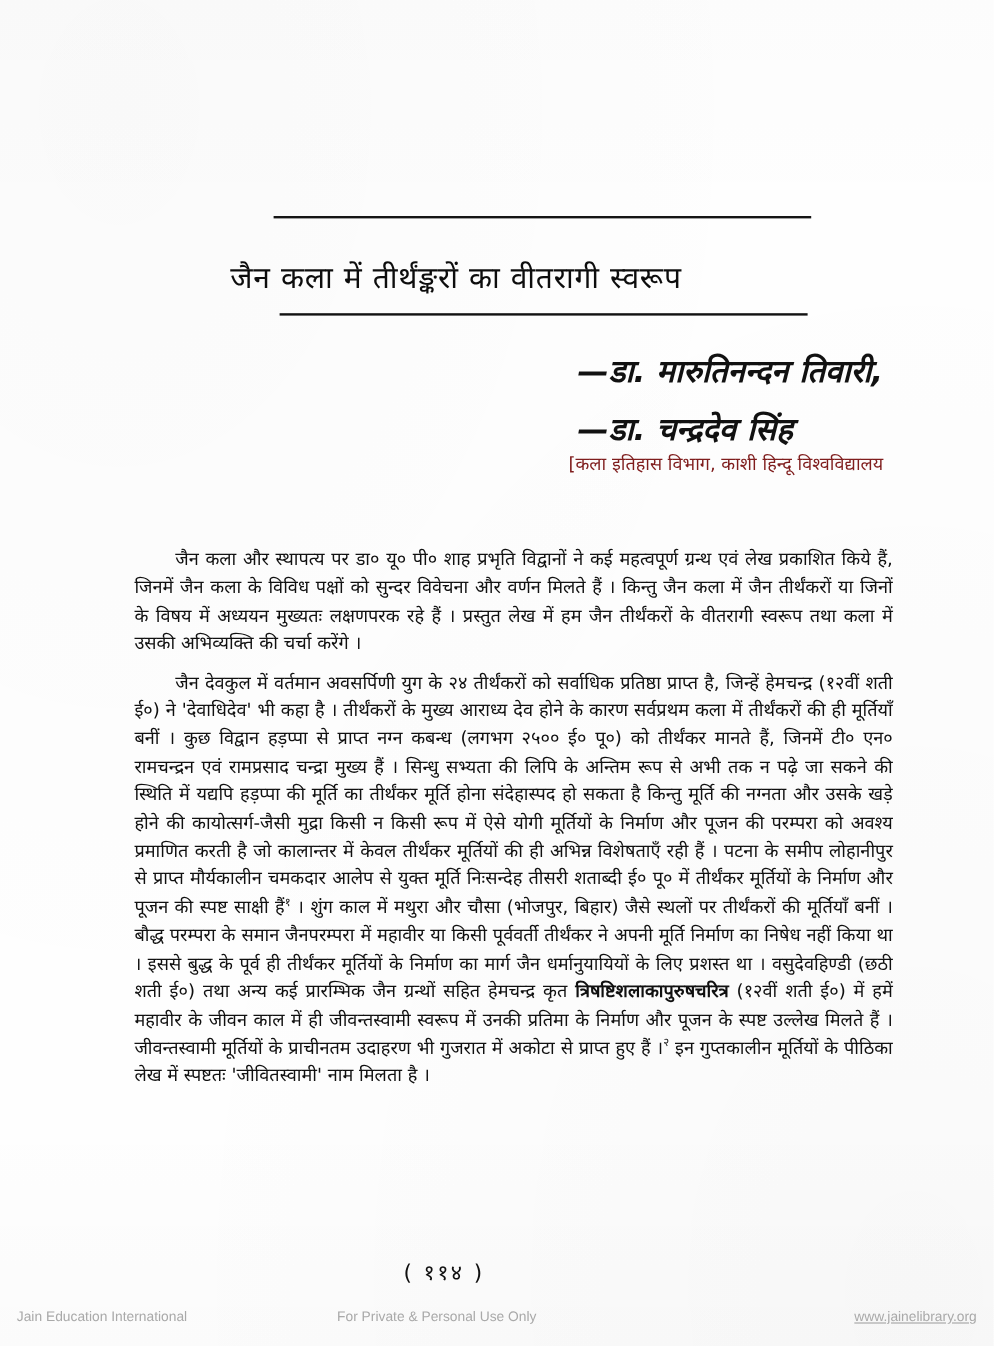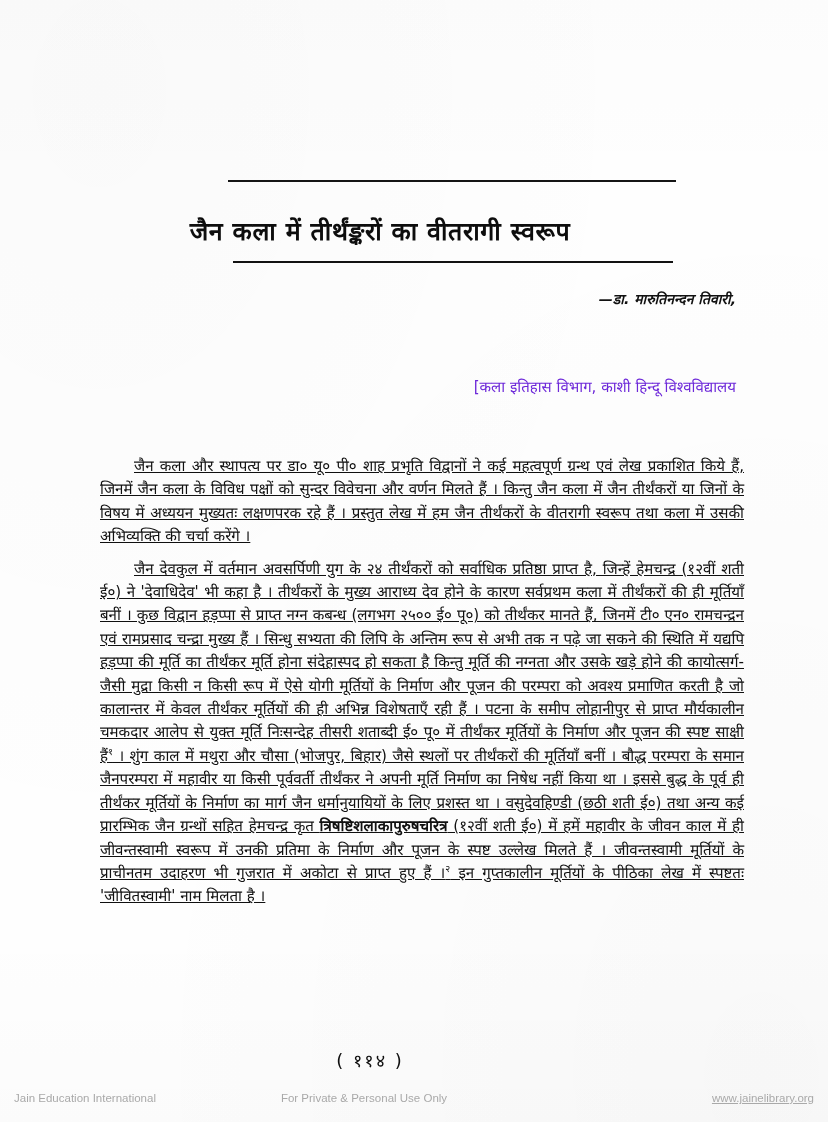--- a/index.html
+++ b/index.html
@@ -51,65 +51,64 @@
     background: #121212;
   }
 
   .title {
     position: absolute;
     left: 0;
     top: 196px;
     width: 760px;
     text-align: center;
     font-size: 25px;
-    font-weight: bold;
+    font-weight: normal;
     letter-spacing: 0.6px;
     color: #0d0d0d;
     font-family: "DejaVu Sans", sans-serif;
   }
 
   .byline {
     position: absolute;
     right: 92px;
     top: 286px;
-    font-size: 14px;
+    font-size: 26px;
     font-weight: bold;
     font-style: italic;
     color: #111111;
     line-height: 1.9;
   }
   .byline div { white-space: nowrap; }
 
   .affiliation {
     position: absolute;
     right: 92px;
     top: 374px;
     width: 460px;
     text-align: right;
     font-size: 15px;
-    color: #6d28d9;
+    color: #7f1d1d;
     line-height: 1.85;
   }
   .affiliation .aff-line2 { padding-right: 10px; }
 
   .body-text {
     position: absolute;
     left: 96px;
     top: 455px;
     width: 648px;
     font-size: 15.1px;
     color: #101010;
     text-align: justify;
     text-justify: inter-word;
   }
   .para {
-    margin: 0 0 9px 4px;
+    margin: 0 0 9px 16px;
     line-height: 23.4px;
     text-indent: 34px;
-    text-decoration: underline;
   }
   .para.p2 { margin-top: 7px; }
 
   .sup {
     font-size: 9.5px;
     vertical-align: super;
     line-height: 0;
   }
   .bookname {
     font-weight: bold;
@@ -162,20 +161,21 @@
   <div class="scan-tint"></div>
 
   <div class="rule-top"></div>
 
   <h1 class="title">जैन कला में तीर्थंङ्करों का वीतरागी स्वरूप</h1>
 
   <div class="rule-bottom"></div>
 
   <div class="byline">
     <div>—डा. मारुतिनन्दन तिवारी,</div>
+    <div>—डा. चन्द्रदेव सिंह</div>
   </div>
 
   <div class="affiliation">
     <div class="aff-line1">[कला इतिहास विभाग, काशी हिन्दू विश्वविद्यालय</div>
   </div>
 
   <div class="body-text">
 
     <p class="para p1">जैन कला और स्थापत्य पर डा० यू० पी० शाह प्रभृति विद्वानों ने कई महत्वपूर्ण ग्रन्थ एवं लेख प्रकाशित किये हैं, जिनमें जैन कला के विविध पक्षों को सुन्दर विवेचना और वर्णन मिलते हैं । किन्तु जैन कला में जैन तीर्थंकरों या जिनों के विषय में अध्ययन मुख्यतः लक्षणपरक रहे हैं । प्रस्तुत लेख में हम जैन तीर्थंकरों के वीतरागी स्वरूप तथा कला में उसकी अभिव्यक्ति की चर्चा करेंगे ।</p>
 

